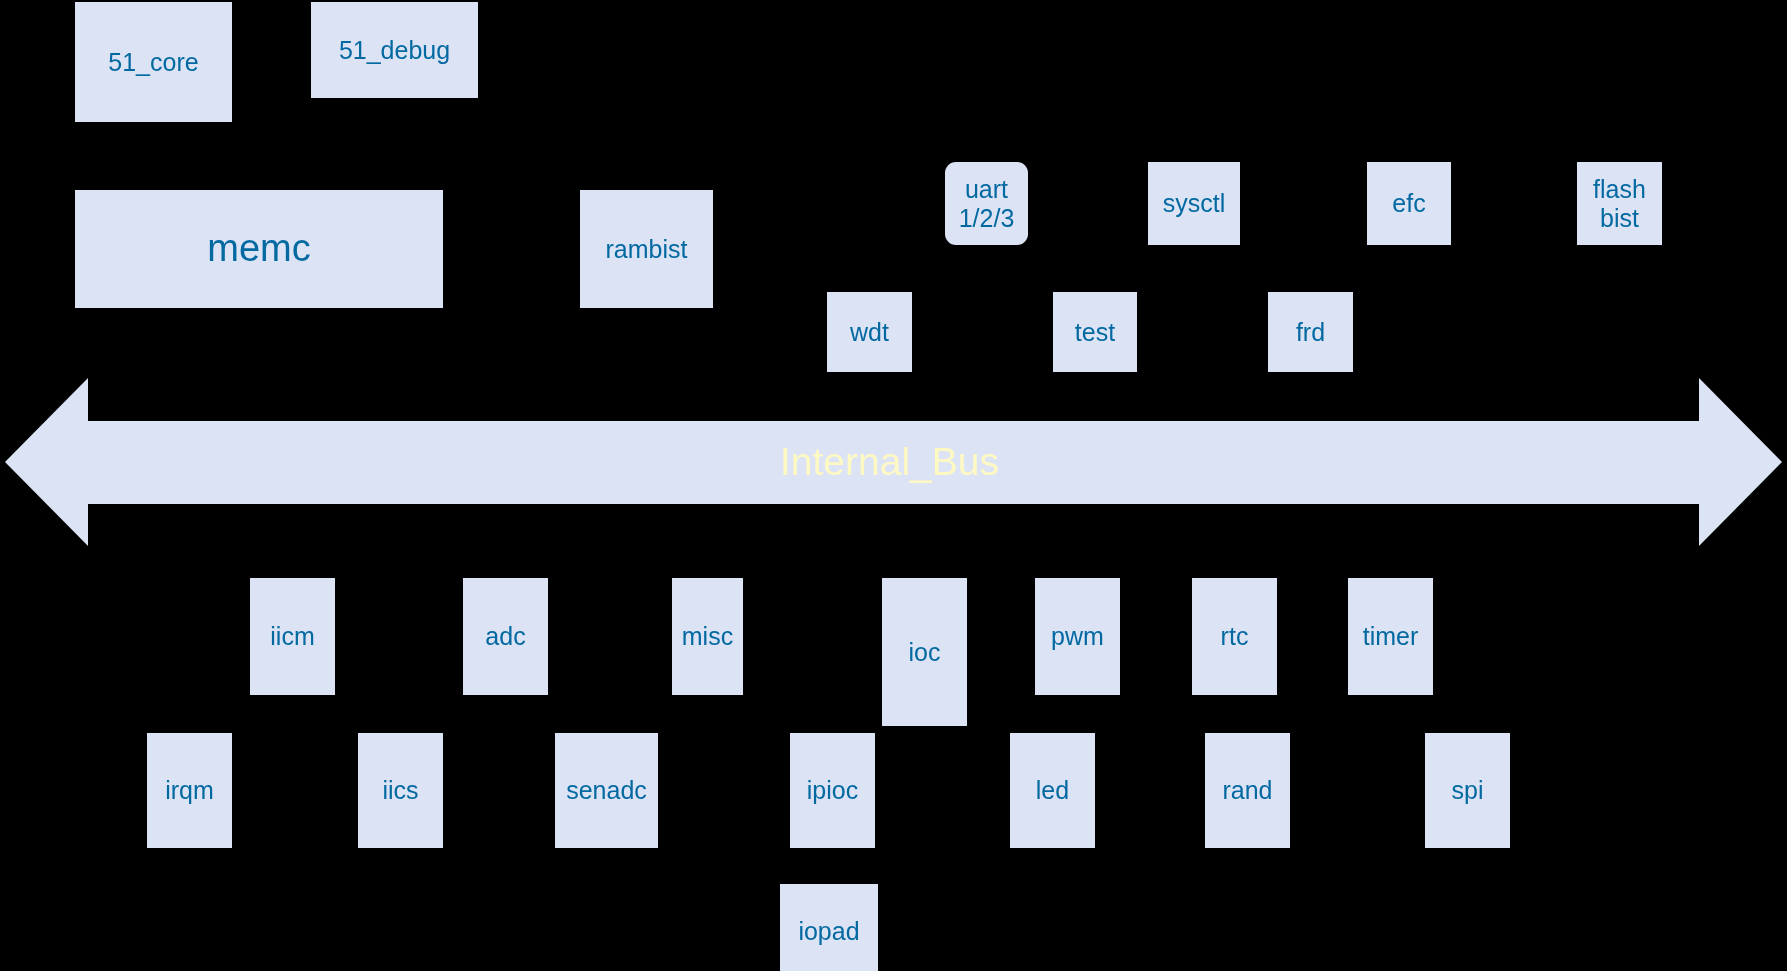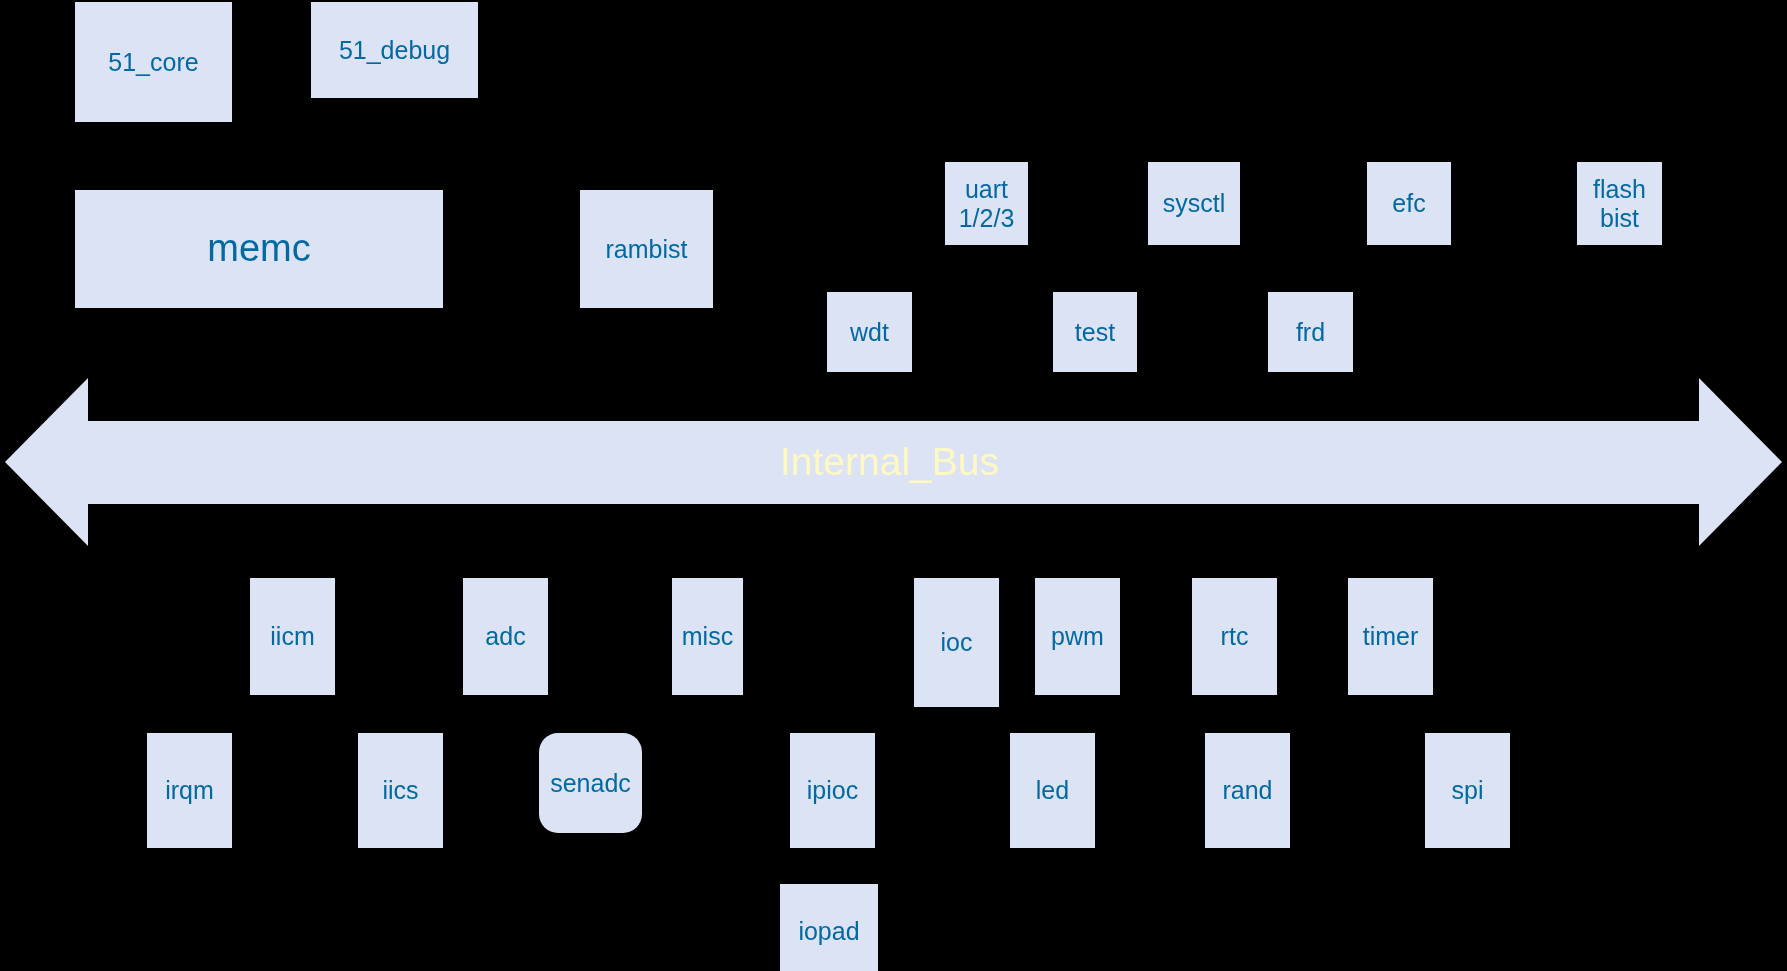--- a/index.html
+++ b/index.html
@@ -57,39 +57,39 @@
 </head>
 <body>
 
 <div id="canvas">
 
   <div id="blocks-layer">
       <div class="block" style="left: 75px; top: 2px; width: 157px; height: 120px;">51_core</div>
       <div class="block" style="left: 276px; top: 2px; width: 167px; height: 96px; margin-left: 35px;">51_debug</div>
       <div class="block big" style="left: 75px; top: 190px; width: 368px; height: 118px;">memc</div>
       <div class="block" style="left: 580px; top: 190px; width: 133px; height: 118px;">rambist</div>
-      <div class="block" style="left: 945px; top: 162px; width: 83px; height: 83px;">uart
+      <div class="block" style="left: 945px; top: 162px; width: 83px; height: 83px; border-radius: 11px;">uart
 1/2/3</div>
       <div class="block" style="left: 1148px; top: 162px; width: 92px; height: 83px;">sysctl</div>
       <div class="block" style="left: 1367px; top: 162px; width: 84px; height: 83px;">efc</div>
       <div class="block" style="left: 1577px; top: 162px; width: 85px; height: 83px;">flash
 bist</div>
       <div class="block" style="left: 827px; top: 292px; width: 85px; height: 80px;">wdt</div>
       <div class="block" style="left: 1053px; top: 292px; width: 84px; height: 80px;">test</div>
       <div class="block" style="left: 1268px; top: 292px; width: 85px; height: 80px;">frd</div>
       <div class="block" style="left: 250px; top: 578px; width: 85px; height: 117px;">iicm</div>
       <div class="block" style="left: 463px; top: 578px; width: 85px; height: 117px;">adc</div>
       <div class="block" style="left: 672px; top: 578px; width: 71px; height: 117px;">misc</div>
-      <div class="block" style="left: 914px; top: 578px; width: 85px; height: 129px;">ioc</div>
+      <div class="block" style="left: 882px; top: 578px; width: 85px; height: 148px;">ioc</div>
       <div class="block" style="left: 1035px; top: 578px; width: 85px; height: 117px;">pwm</div>
       <div class="block" style="left: 1192px; top: 578px; width: 85px; height: 117px;">rtc</div>
       <div class="block" style="left: 1348px; top: 578px; width: 85px; height: 117px;">timer</div>
       <div class="block" style="left: 147px; top: 733px; width: 85px; height: 115px;">irqm</div>
       <div class="block" style="left: 358px; top: 733px; width: 85px; height: 115px;">iics</div>
-      <div class="block" style="left: 539px; top: 733px; width: 103px; height: 100px; border-radius: 19px;">senadc</div>
+      <div class="block" style="left: 555px; top: 733px; width: 103px; height: 115px;">senadc</div>
       <div class="block" style="left: 790px; top: 733px; width: 85px; height: 115px;">ipioc</div>
       <div class="block" style="left: 1010px; top: 733px; width: 85px; height: 115px;">led</div>
       <div class="block" style="left: 1205px; top: 733px; width: 85px; height: 115px;">rand</div>
       <div class="block" style="left: 1425px; top: 733px; width: 85px; height: 115px;">spi</div>
       <div class="block" style="left: 780px; top: 884px; width: 98px; height: 95px;">iopad</div>
     </div>
 
   <div id="bus-wrap">
     <svg viewBox="0 0 1787 172" preserveAspectRatio="none" aria-hidden="true">
       <polygon points="5,86 88,2 88,45 1699,45 1699,2 1782,86 1699,170 1699,128 88,128 88,170" fill="#dce3f5"></polygon>

